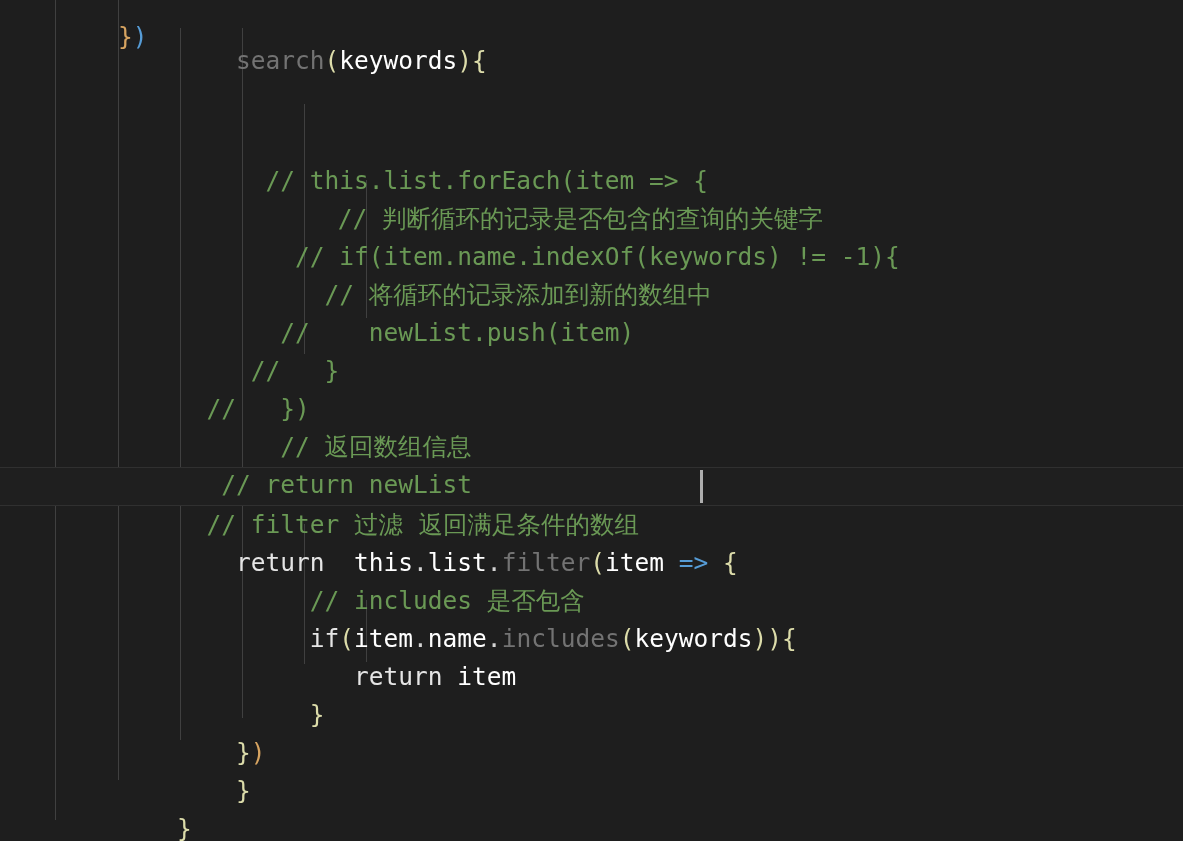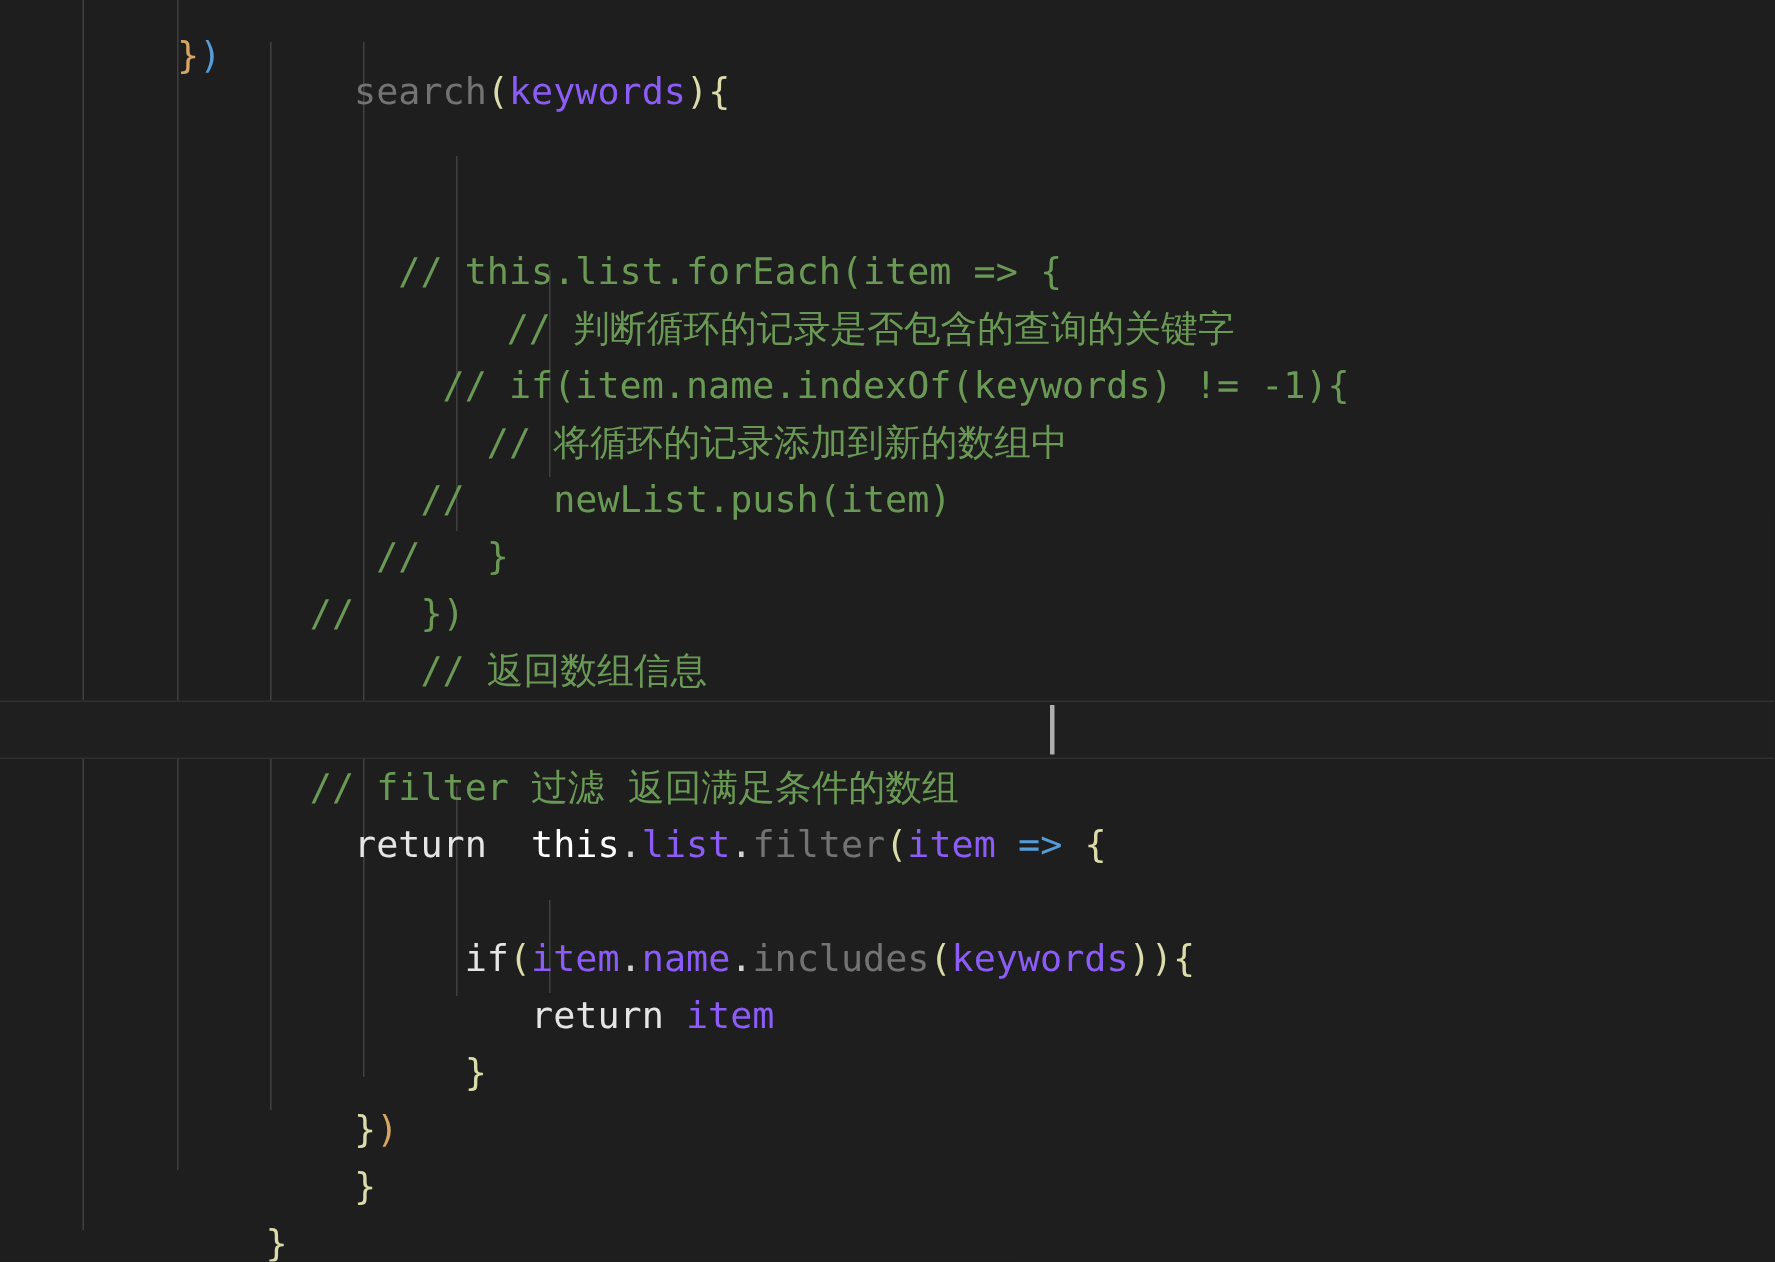--- a/index.html
+++ b/index.html
@@ -49,21 +49,21 @@
     font-size: 24.5px;
     white-space: pre;
     letter-spacing: 0px;
   }
   .line .ind { display:inline-block; }
 
   
   .tok-comment  { color: #6A9955; }
   .tok-keyword  { color: #e5e5e5; }
   .tok-func     { color: #737373; }
-  .tok-var      { color: #8b5cf6; }
+  .tok-var      { color: #ffffff; }
   .tok-this     { color: #ffffff; }
   .tok-punct    { color: #d4d4d4; }
   .tok-paren1   { color: #DCDCAA; }
   .tok-paren2   { color: #DA70D6; }
   .tok-brace-y  { color: #DCDCAA; }
   .tok-brace-b  { color: #569CD6; }
   .tok-brace-o  { color: #d7a461; }
   .tok-plain    { color: #d4d4d4; }
   .tok-op       { color: #569CD6; }
 
@@ -128,30 +128,36 @@
   </div>
 
   <div class="line tok-comment" style="top:352px;">
     <span class="ind">          </span>//   })
   </div>
 
   <div class="line tok-comment" style="top:390px;">
     <span class="ind">               </span>// <span class="cjk">返回数组信息</span>
   </div>
 
+  <div class="line tok-comment" style="top:428px;">
+    <span class="ind">           </span>// return newList
+  </div>
 
   <div class="line tok-comment" style="top:468px;">
     <span class="ind">          </span>// filter <span class="cjk">过滤  返回满足条件的数组</span>
   </div>
   <div class="caret" style="left: 700px; top: 470px; height: 33px; background: rgb(174, 174, 174);"></div>
 
   <div class="line" style="top:506px;">
     <span class="ind">            </span><span class="tok-keyword">return</span><span class="tok-plain">  </span><span class="tok-this">this</span><span class="tok-punct">.</span><span class="tok-var">list</span><span class="tok-punct">.</span><span class="tok-func">filter</span><span class="tok-paren1">(</span><span class="tok-var">item</span> <span class="tok-op">=&gt;</span> <span class="tok-brace-y">{</span>
   </div>
 
+  <div class="line tok-comment" style="top:544px;">
+    <span class="ind">                 </span>// includes <span class="cjk">是否包含</span>
+  </div>
 
   <div class="line" style="top:582px;">
     <span class="ind">                 </span><span class="tok-keyword">if</span><span class="tok-paren1">(</span><span class="tok-var">item</span><span class="tok-punct">.</span><span class="tok-var">name</span><span class="tok-punct">.</span><span class="tok-func">includes</span><span class="tok-paren2" style="color:#DCDCAA;">(</span><span class="tok-var">keywords</span><span class="tok-paren2" style="color:#DCDCAA;">)</span><span class="tok-paren1">)</span><span class="tok-brace-y">{</span>
   </div>
 
   <div class="line" style="top:620px;">
     <span class="ind">                    </span><span class="tok-keyword">return</span> <span class="tok-var">item</span>
   </div>
 
   <div class="line" style="top:658px;">

